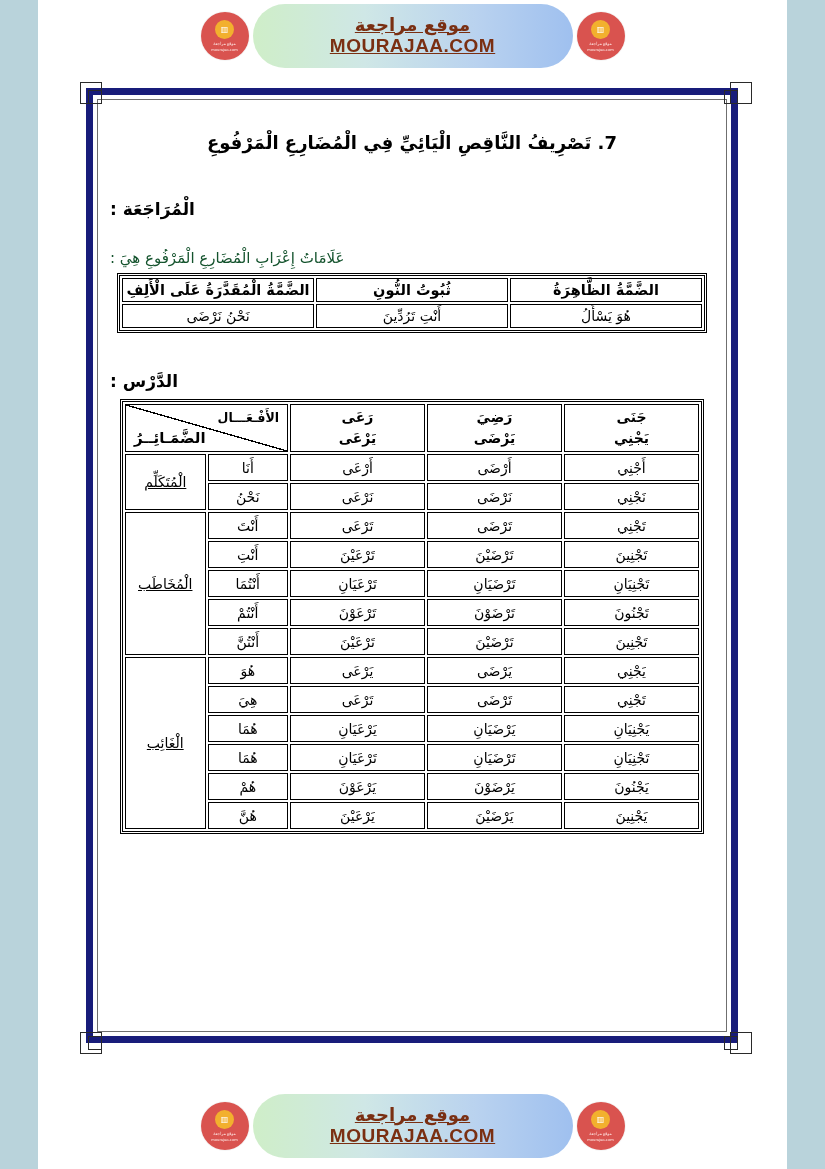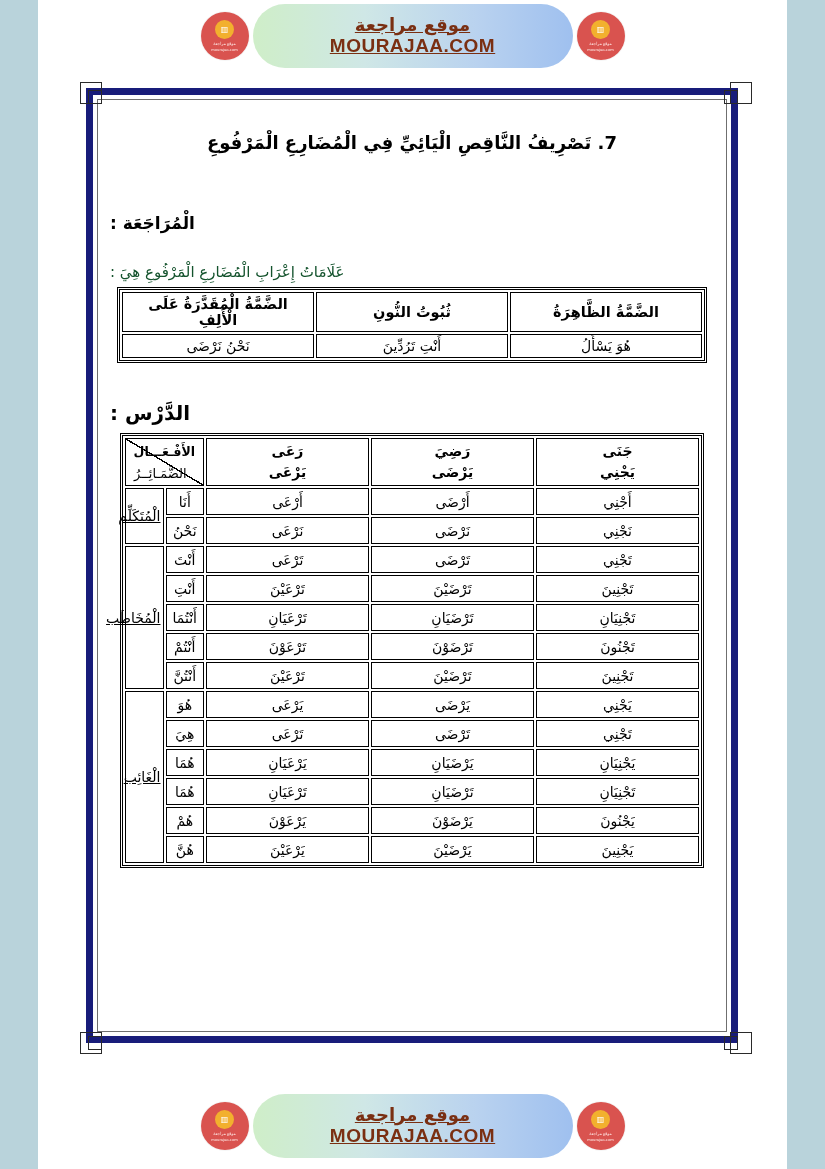--- a/index.html
+++ b/index.html
@@ -115,42 +115,42 @@
     direction: rtl;
     letter-spacing: 0px;
   }
 
   .section-label {
     font-size: 17px; font-weight: bold; color: #000;
     text-align: left;
     direction: rtl;
     font-family: "DejaVu Sans", sans-serif;
   }
-  .lesson-label { font-size: 20px; font-weight: bold; }
+  .lesson-label { font-size: 17px; font-weight: bold; }
   .intro-line {
     font-size: 15px; color: #14532d; text-align: left;
     direction: rtl; font-family: "DejaVu Sans", sans-serif;
   }
 
   
   table.rev {
     border-collapse: separate;
     border-spacing: 2px;
     border: 3px double #000;
     width: 590px;
     margin: 6px auto 0 auto;
     direction: rtl;
     background: #fff;
     table-layout: fixed;
   }
   table.rev td {
     border: 1.5px solid #000;
     text-align: center;
     font-size: 14px;
-    padding: 3px 18px;
+    padding: 3px 2px;
     font-family: "DejaVu Sans", sans-serif;
     color: #000;
     height: 24px;
   }
   table.rev tr.head td { font-weight: bold; font-size: 14.5px; }
 
   
   table.conj {
     border-collapse: separate;
     border-spacing: 2px;
@@ -158,44 +158,44 @@
     width: 584px;
     margin: 8px auto 0 auto;
     direction: rtl;
     background: #fff;
     table-layout: fixed;
   }
   table.conj td {
     border: 1.5px solid #000;
     text-align: center;
     font-size: 14px;
-    padding: 2px 2px;
+    padding: 2px 10px;
     height: 27px;
     color: #000;
     font-family: "DejaVu Sans", sans-serif;
   }
   td.col-group { width: 92px; font-size: 15px; border: 1.5px solid #000; text-decoration: underline; }
   td.col-pron  { width: 72px; font-weight: normal; font-size: 14.5px; }
-  td.col-verb  { width: 163px; }
+  td.col-verb  { width: 135px; }
 
   td.diag {
     position: relative;
     height: 60px;
     padding: 0;
     overflow: hidden;
     background:
       linear-gradient(to bottom left, transparent calc(50% - 0.7px), #000 calc(50% - 0.7px), #000 calc(50% + 0.7px), transparent calc(50% + 0.7px));
   }
   .diag-top {
     position: absolute; top: 5px; right: 8px;
     font-size: 12.5px; font-weight: bold; color: #000;
   }
   .diag-bot {
     position: absolute; bottom: 4px; left: 8px;
-    font-size: 13px; font-weight: normal; color: #000;
+    font-size: 15px; font-weight: bold; color: #000;
   }
   td.head-verb {
     height: 60px;
     font-weight: bold;
     font-size: 15px;
     line-height: 1.5;
   }
   .verb-stack span { display: block; }
 </style>
 </head>
@@ -232,21 +232,21 @@
 <div class="corner br"></div>
 <div class="corner s2 tl2"></div>
 <div class="corner s2 tr2"></div>
 <div class="corner s2 bl2"></div>
 <div class="corner s2 br2"></div>
 
 <div class="content">
 
   <div class="title">7. تَصْرِيفُ النَّاقِصِ الْيَائِيِّ فِي الْمُضَارِعِ الْمَرْفُوعِ</div>
 
-  <div class="section-label" style="margin-top:60px;">الْمُرَاجَعَة :</div>
+  <div class="section-label" style="margin-top:46px;">الْمُرَاجَعَة :</div>
 
   <div class="intro-line" style="margin-top:30px;">عَلَامَاتُ إِعْرَابِ الْمُضَارِعِ الْمَرْفُوعِ هِيَ :</div>
 
   <table class="rev">
     <tbody>
       <tr class="head">
         <td>الضَّمَّةُ الظَّاهِرَةُ</td>
         <td>ثُبُوتُ النُّونِ</td>
         <td>الضَّمَّةُ الْمُقَدَّرَةُ عَلَى الْأَلِفِ</td>
       </tr>

